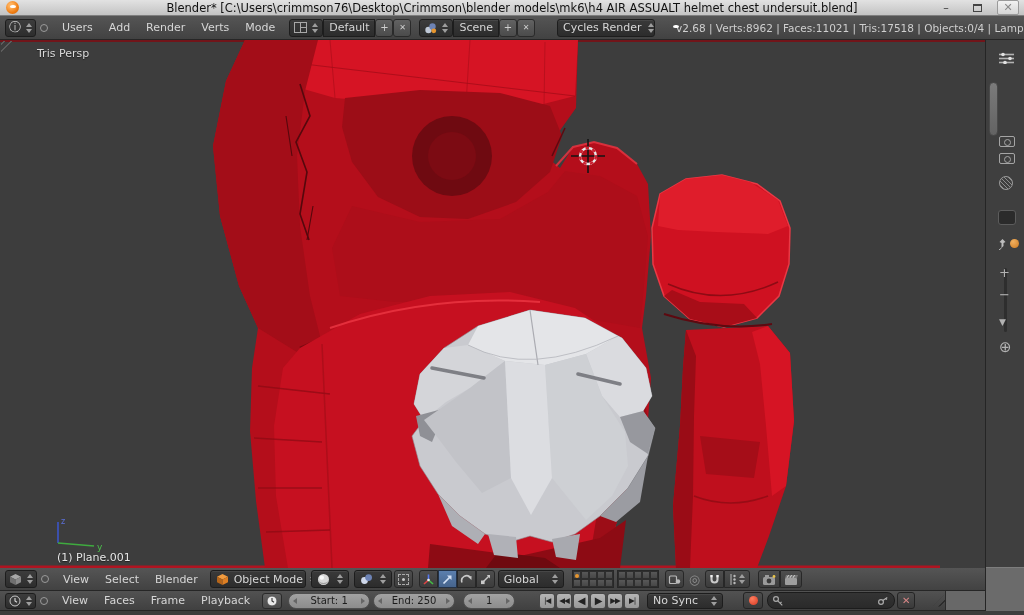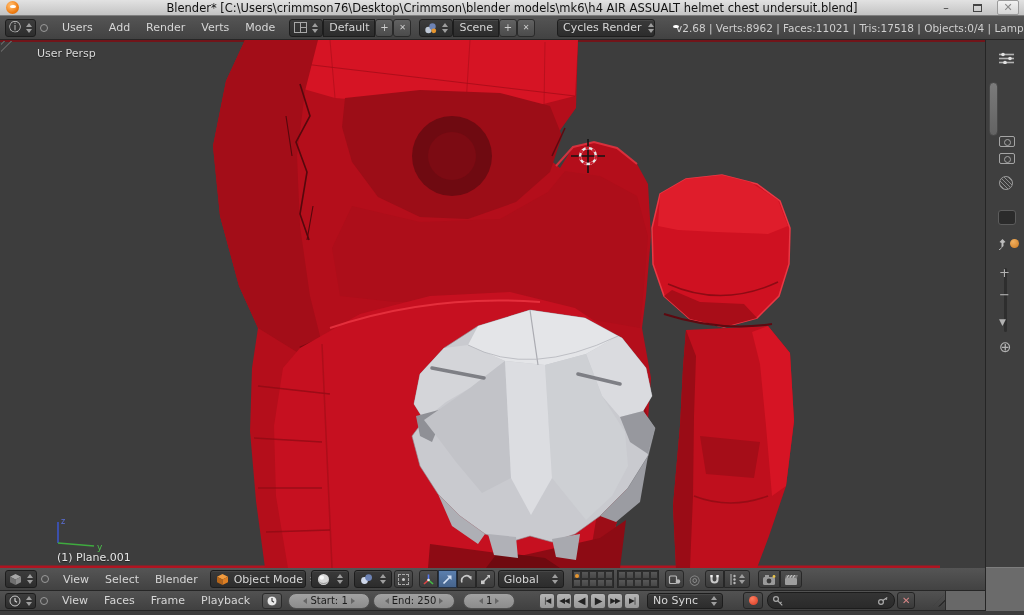--- a/index.html
+++ b/index.html
@@ -47,21 +47,21 @@
 .layers{display:grid;grid-template-columns:repeat(5,8px);grid-auto-rows:8px;border:1px solid #272727;flex:none}
 .layers span{border:1px solid #2e2e2e;background:linear-gradient(#585858,#474747);position:relative}
 .layers span.on::after{content:"";position:absolute;left:1.5px;top:1.5px;width:4px;height:4px;border-radius:50%;background:#e8962e}
 .tglbtn{width:19px;height:18px;background:linear-gradient(#4e4e4e,#3c3c3c);border:1px solid #272727;display:flex;align-items:center;justify-content:center;flex:none}
 .tglbtn.first{border-radius:3px 0 0 3px}.tglbtn.last{border-radius:0 3px 3px 0}
 .tglbtn.active{background:linear-gradient(#5b7fae,#46648c);border-color:#243246}
 .dashbox{width:11px;height:11px;border:1px dashed #aaa;position:relative}
 .dashbox::after{content:"";position:absolute;left:3.5px;top:3.5px;width:3px;height:3px;border-radius:50%;background:#ccc}
 
 .tl-hdr{height:20px;font-size:11px;background:linear-gradient(#525252,#404040)}
-.pill{background:linear-gradient(#a2a2a2,#8c8c8c);border:1px solid #4f4f4f;border-radius:9px;color:#1c1c1c;display:flex;align-items:center;justify-content:center;height:16px;font-size:10px;padding:0 4px;gap:3px}
+.pill{background:linear-gradient(#a2a2a2,#8c8c8c);border:1px solid #4f4f4f;border-radius:9px;color:#1c1c1c;display:flex;align-items:center;justify-content:space-between;height:16px;font-size:10px;padding:0 4px;gap:3px}
 .pill .arr{width:0;height:0;border-top:3.5px solid transparent;border-bottom:3.5px solid transparent}
 .pill .arr.l{border-right:4px solid #666}
 .pill .arr.r{border-left:4px solid #666}
 .pbtn{height:16px;min-width:16px;background:linear-gradient(#b5b5b5,#989898);border:1px solid #474747;border-radius:3px;color:#222;font-size:7.5px;display:flex;align-items:center;justify-content:center;padding:0 2px;letter-spacing:-1px}
 .recbtn{width:20px;height:17px;background:linear-gradient(#4e4e4e,#3a3a3a);border:1px solid #242424;border-radius:3px;display:flex;align-items:center;justify-content:center}
 .recbtn i{width:9px;height:9px;border-radius:50%;background:radial-gradient(circle at 35% 30%,#ff7d5e,#d63a24)}
 .keyfield{width:128px;height:17px;background:linear-gradient(#343434,#2a2a2a);border:1px solid #1c1c1c;border-radius:8px;display:flex;align-items:center;justify-content:space-between;padding:0 4px}
 .xbtn{width:18px;height:17px;background:linear-gradient(#4e4e4e,#3a3a3a);border:1px solid #242424;border-radius:3px;color:#d98787;display:flex;align-items:center;justify-content:center;font-size:10px}
 .grip-br{width:12px;height:12px;margin-left:6px;background:repeating-linear-gradient(135deg,transparent 0 2px,#2c2c2c 2px 3px,transparent 3px 5px);clip-path:polygon(100% 0,100% 100%,0 100%)}
 .tl-endblock{width:40px;height:100%;background:#686868;border-left:1px solid #2a2a2a}
@@ -220,21 +220,21 @@
         </g>
 
         <g>
           <line x1="58" y1="547" x2="58" y2="526" stroke="#3b55c8" stroke-width="1.6"></line>
           <line x1="58" y1="547" x2="94" y2="550" stroke="#3faa3f" stroke-width="1.6"></line>
           <text x="61" y="528" fill="#5b6fd8" font-size="8">z</text>
           <text x="97" y="554" fill="#4cbf4c" font-size="9">y</text>
         </g>
       </svg>
       <div class="grip-tl"></div>
-      <div class="ov-label" style="left:37px;top:7px">User Persp</div>
+      <div class="ov-label" style="left:37px;top:7px">Tris Persp</div>
       <div class="ov-label" style="left:57px;top:511px;color:#e6e6e6">(1) Plane.001</div>
     </div>
 
     <div class="hdr v3d-hdr">
       <div class="ebtn">
         <svg class="ic" width="13" height="13">
             <polygon points="6.5,1 12,3.8 6.5,6.6 1,3.8" fill="#a8a8a8"></polygon>
             <polygon points="1,3.8 6.5,6.6 6.5,12 1,9.2" fill="#6f6f6f"></polygon>
             <polygon points="12,3.8 6.5,6.6 6.5,12 12,9.2" fill="#8a8a8a"></polygon>
           </svg>

